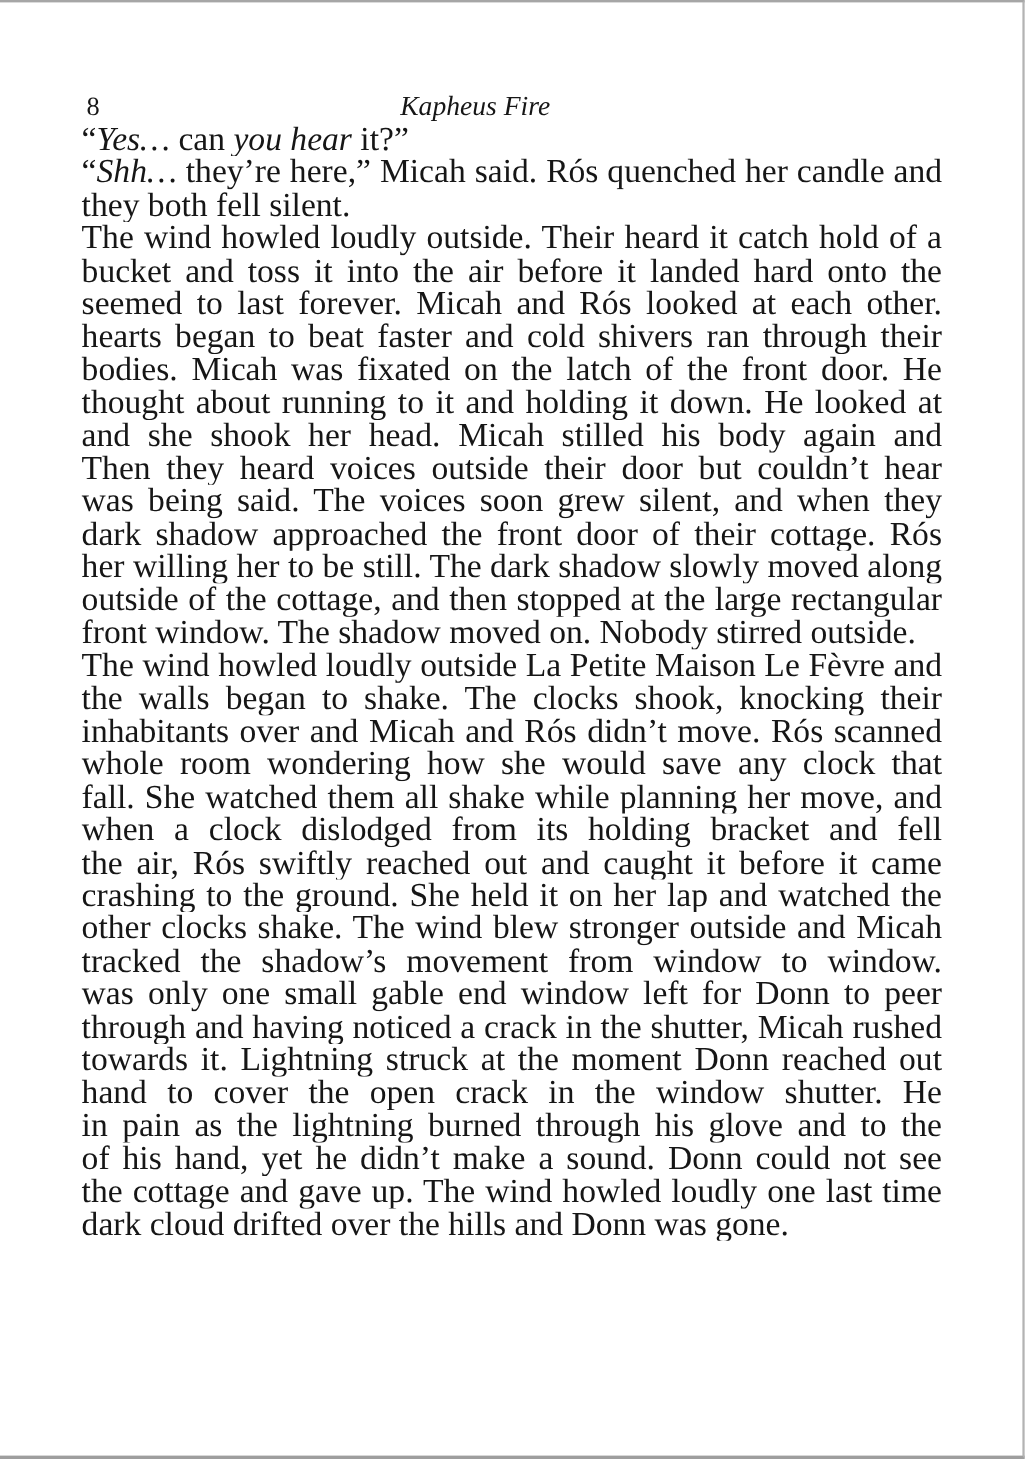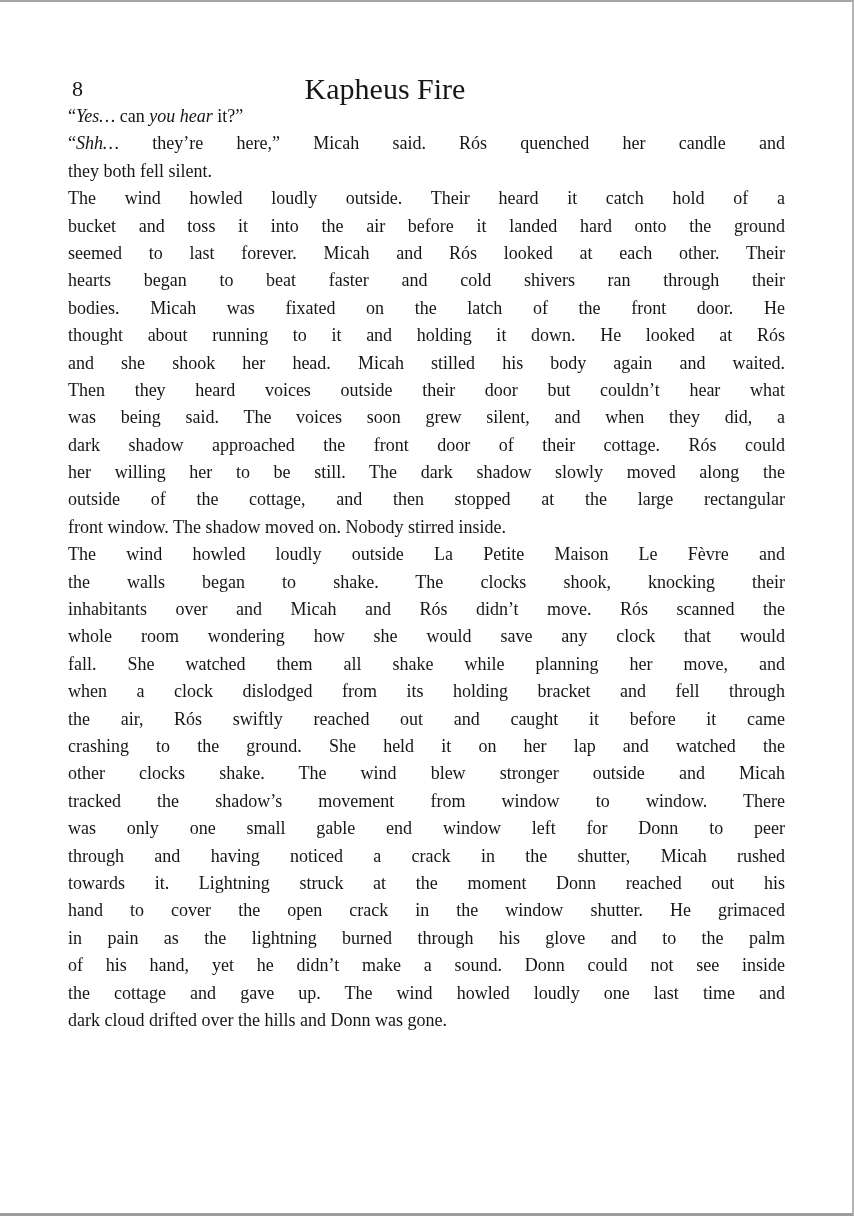--- a/index.html
+++ b/index.html
@@ -32,28 +32,29 @@
     font-size: 22px;
     line-height: 29px;
   }
   .page-number {
     position: absolute;
     left: 4px;
     top: 0;
   }
   .running-title {
     position: absolute;
-    left: 317px;
+    left: 328px;
     top: 0;
     transform: translateX(-50%);
-    font-size: 30px;
+    font-size: 23px;
     white-space: nowrap;
+    font-style: italic;
   }
   .text-block {
-    font-size: 18px;
+    font-size: 28px;
   }
   .line {
     margin: 0;
     height: 27.4px;
     line-height: 27.4px;
     text-align: justify;
     text-align-last: justify;
     overflow: hidden;
   }
   .line.last {
@@ -87,21 +88,21 @@
           <p class="line">seemed to last forever. Micah and Rós looked at each other. Their</p>
           <p class="line">hearts began to beat faster and cold shivers ran through their</p>
           <p class="line">bodies. Micah was fixated on the latch of the front door. He</p>
           <p class="line">thought about running to it and holding it down. He looked at Rós</p>
           <p class="line">and she shook her head. Micah stilled his body again and waited.</p>
           <p class="line">Then they heard voices outside their door but couldn’t hear what</p>
           <p class="line">was being said. The voices soon grew silent, and when they did, a</p>
           <p class="line">dark shadow approached the front door of their cottage. Rós could</p>
           <p class="line">her willing her to be still. The dark shadow slowly moved along the</p>
           <p class="line">outside of the cottage, and then stopped at the large rectangular</p>
-          <p class="line last">front window. The shadow moved on. Nobody stirred inside.</p>
+          <p class="line last">front window. The shadow moved on. Nobody stirred outside.</p>
         </div>
 
       <div>
           <p class="line">The wind howled loudly outside La Petite Maison Le Fèvre and</p>
           <p class="line">the walls began to shake. The clocks shook, knocking their</p>
           <p class="line">inhabitants over and Micah and Rós didn’t move. Rós scanned the</p>
           <p class="line">whole room wondering how she would save any clock that would</p>
           <p class="line">fall. She watched them all shake while planning her move, and</p>
           <p class="line">when a clock dislodged from its holding bracket and fell through</p>
           <p class="line">the air, Rós swiftly reached out and caught it before it came</p>

